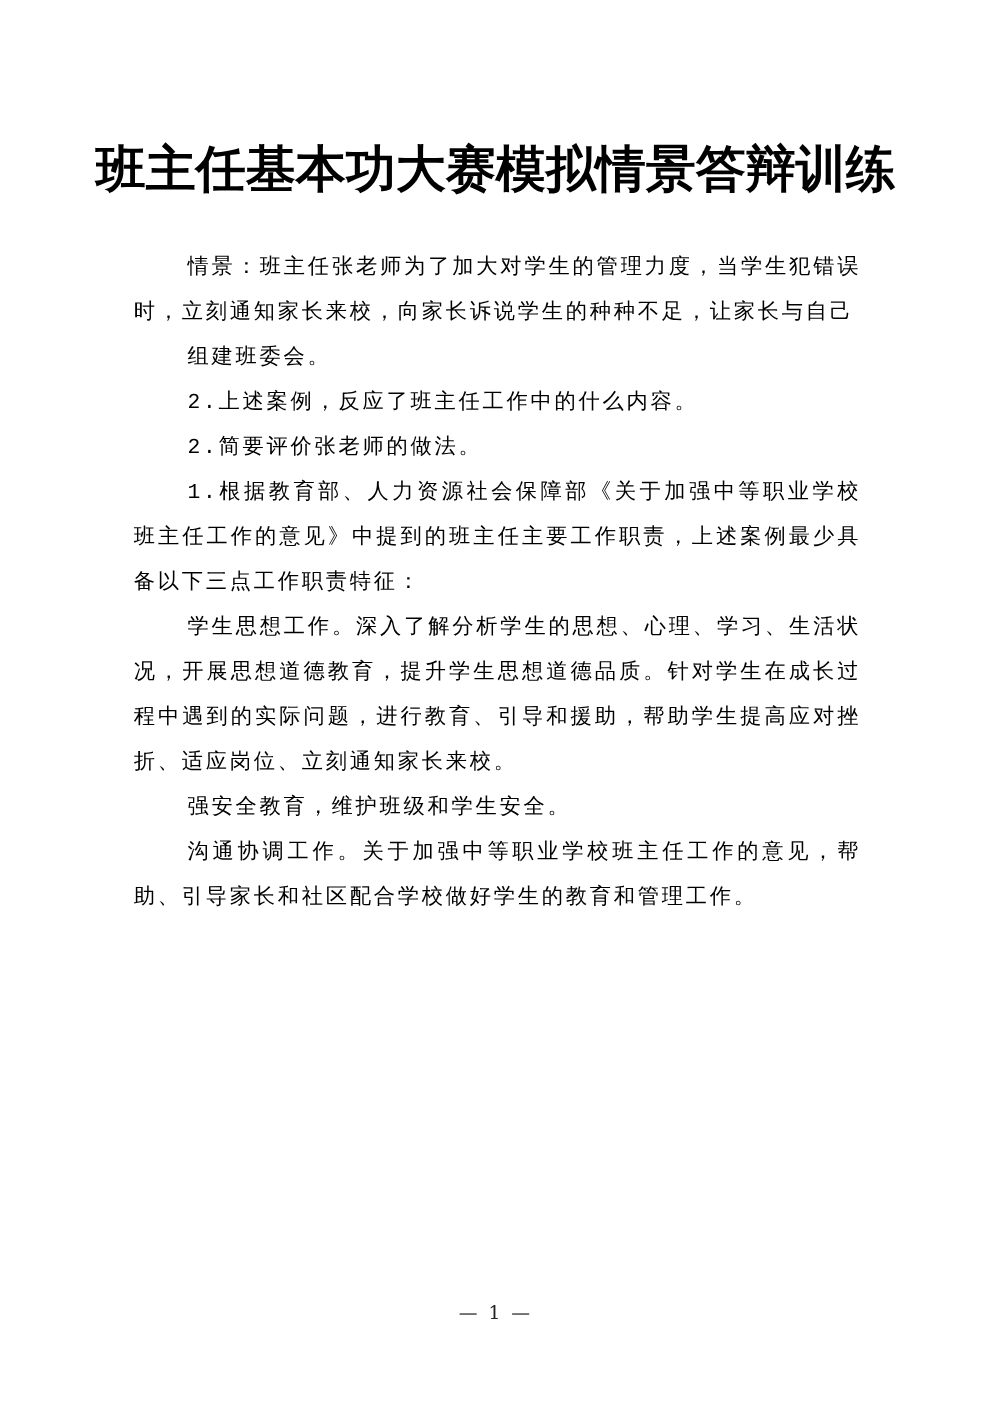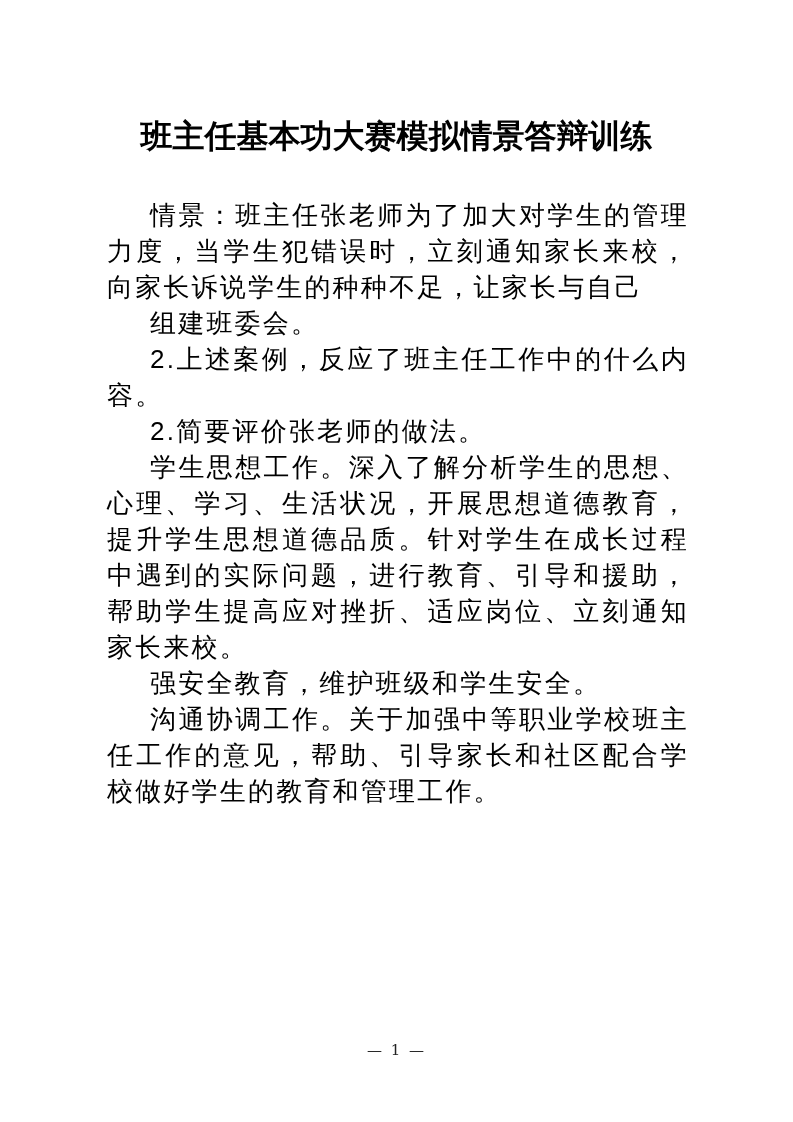--- a/index.html
+++ b/index.html
@@ -23,32 +23,32 @@
       background: #ffffff;
     }
     .title {
       position: absolute;
       left: 0;
       top: 114px;
       width: 793px;
       text-align: center;
       font-family: "DejaVu Sans", "Liberation Sans", sans-serif;
       font-weight: bold;
-      font-size: 32px;
+      font-size: 40px;
       line-height: 44px;
       letter-spacing: 0px;
       margin: 0;
     }
     .body-text {
       position: absolute;
       left: 107px;
       top: 197px;
       width: 582px;
-      font-family: Liberation Sans, sans-serif;
-      font-size: 26px;
+      font-family: Liberation Mono, monospace;
+      font-size: 17px;
       line-height: 36px;
       letter-spacing: 2.2px;
       text-align: justify;
     }
     .body-text p {
       margin: 0;
       padding: 0;
       text-indent: 43px;
     }
     .footer {
@@ -68,19 +68,20 @@
 <body>
 
 <div class="page">
   <h1 class="title">班主任基本功大赛模拟情景答辩训练</h1>
 
   <div class="body-text">
     <p>情景：班主任张老师为了加大对学生的管理力度，当学生犯错误时，立刻通知家长来校，向家长诉说学生的种种不足，让家长与自己</p>
     <p>组建班委会。</p>
     <p>2.上述案例，反应了班主任工作中的什么内容。</p>
     <p>2.简要评价张老师的做法。</p>
+    <p>1.根据教育部、人力资源社会保障部《关于加强中等职业学校班主任工作的意见》中提到的班主任主要工作职责，上述案例最少具备以下三点工作职责特征：</p>
     <p>学生思想工作。深入了解分析学生的思想、心理、学习、生活状况，开展思想道德教育，提升学生思想道德品质。针对学生在成长过程中遇到的实际问题，进行教育、引导和援助，帮助学生提高应对挫折、适应岗位、立刻通知家长来校。</p>
     <p>强安全教育，维护班级和学生安全。</p>
     <p>沟通协调工作。关于加强中等职业学校班主任工作的意见，帮助、引导家长和社区配合学校做好学生的教育和管理工作。</p>
   </div>
 
   <div class="footer">— 1 —</div>
 </div>
 
 </body></html>

